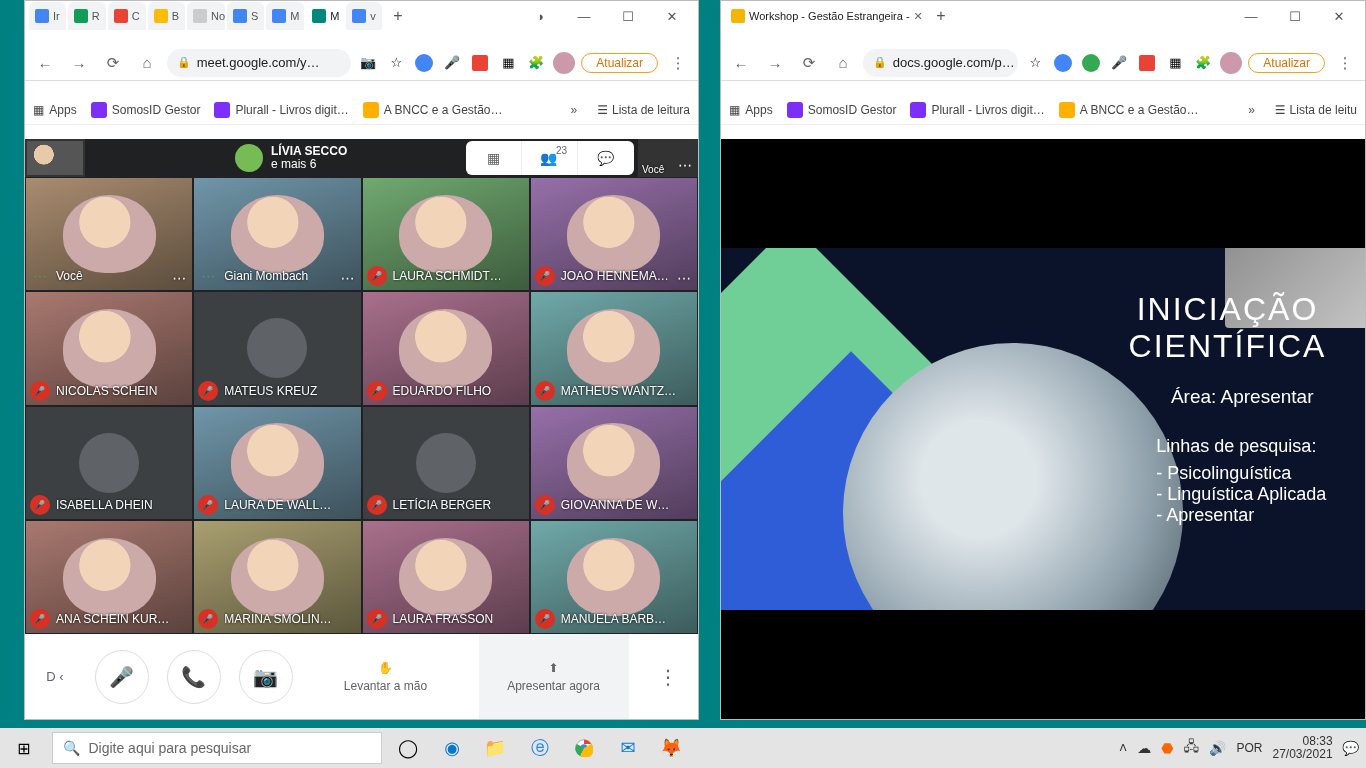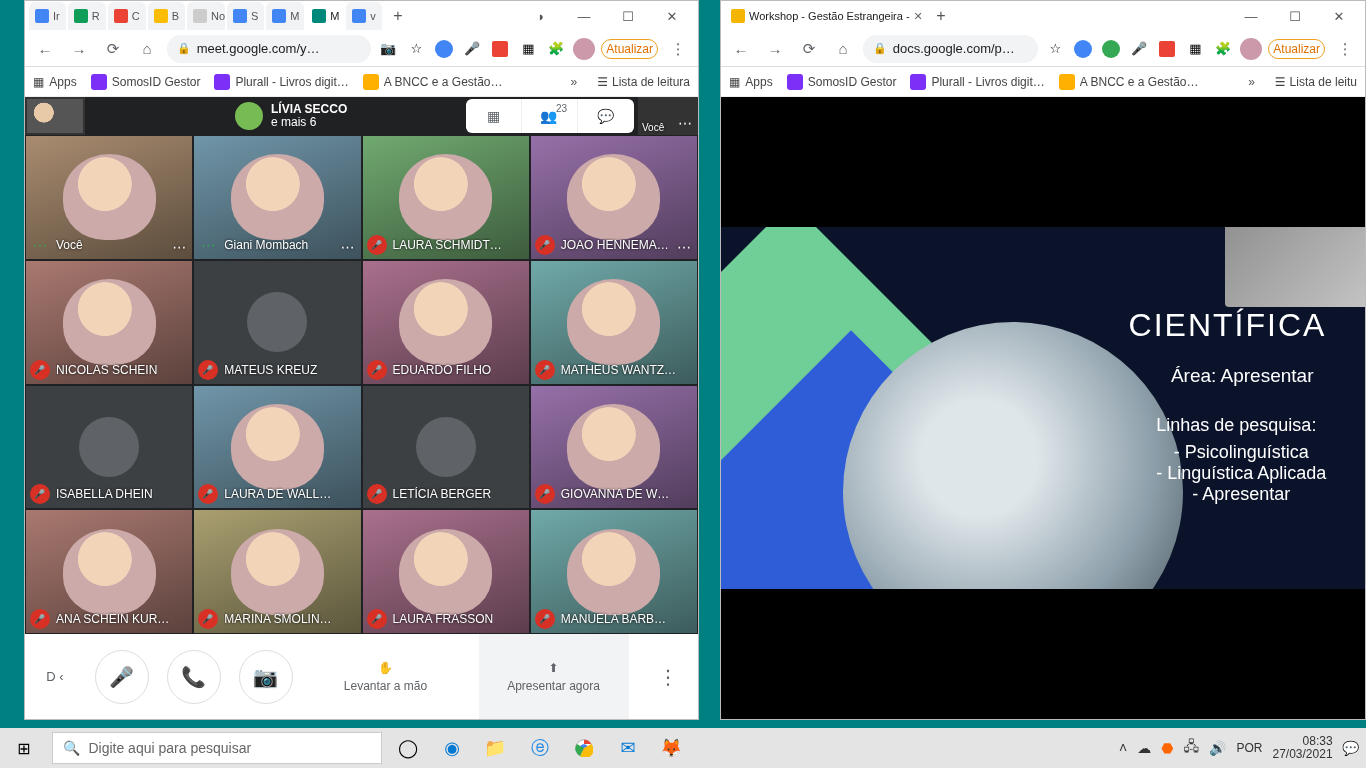--- a/index.html
+++ b/index.html
@@ -1,39 +1,39 @@
 <!DOCTYPE html>
 <html><head>
 <meta charset="utf-8">
 <style>
 * { margin:0; padding:0; box-sizing:border-box; font-family:"Segoe UI",Arial,sans-serif; }
 body { width:1366px; height:768px; background:#008080; position:relative; overflow:hidden; }
 
 
-.browser-window { position:absolute; background:#fff; border:1px solid #bbb; display:flex; flex-direction:column; }
+.browser-window { position:absolute; background:#fff; border:1px solid #bbb; display:flex; flex-direction:column;gap:14px; }
 .win-left { left:24px; top:0; width:675px; height:720px; }
 .win-right { left:720px; top:0; width:646px; height:720px; }
 
 .titlebar { height:30px; background:#fff; display:flex; align-items:center; padding:0 4px; }
 .tab { height:28px; display:flex; align-items:center; padding:0 6px; margin-right:2px; border-radius:6px 6px 0 0; font-size:11px; color:#555; background:#f1f3f4; max-width:38px; overflow:hidden; white-space:nowrap; }
 .tab.active { background:#fff; color:#202124; }
 .tab .favicon { width:14px; height:14px; margin-right:4px; flex-shrink:0; border-radius:2px; }
 .tab .close { margin-left:4px; color:#666; }
 .tab.wide { max-width:200px; }
 .new-tab { width:28px; height:28px; display:flex; align-items:center; justify-content:center; color:#555; font-size:16px; }
 .win-ctrls { margin-left:auto; display:flex; }
 .win-btn { width:44px; height:28px; display:flex; align-items:center; justify-content:center; color:#555; font-size:13px; }
 
 .addr-row { height:36px; display:flex; align-items:center; padding:0 6px; gap:6px; border-bottom:1px solid #ddd; }
 .nav-btn { width:28px; height:28px; display:flex; align-items:center; justify-content:center; color:#5f6368; font-size:15px; border-radius:50%; }
 .url-box { flex:1; height:28px; background:#f1f3f4; border-radius:14px; display:flex; align-items:center; padding:0 10px; font-size:13px; color:#202124; overflow:hidden; }
 .url-box .lock { margin-right:6px; font-size:11px; }
 .ext-icon { width:22px; height:22px; display:flex; align-items:center; justify-content:center; font-size:13px; }
 .ext-icon .circ { width:18px; height:18px; border-radius:50%; }
-.update-pill { padding:2px 4px; border:1px solid #f0a020; border-radius:12px; color:#e07000; font-size:12px; }
+.update-pill { padding:2px 14px; border:1px solid #f0a020; border-radius:12px; color:#e07000; font-size:12px; }
 .avatar-tiny { width:22px; height:22px; border-radius:50%; background:#c9a; }
 
 .bookmarks { height:30px; display:flex; align-items:center; padding:0 8px; gap:14px; font-size:12px; color:#444; border-bottom:1px solid #eee; }
 .bm-item { display:flex; align-items:center; gap:5px; white-space:nowrap; }
 .bm-icon { width:16px; height:16px; border-radius:3px; }
 .bm-more { margin-left:auto; color:#555; }
 .reading { margin-left:6px; display:flex; align-items:center; gap:4px; }
 
 .content { flex:1; position:relative; overflow:hidden; background:#202124; }
 
@@ -75,21 +75,21 @@
 
 .slide-area { position:absolute; inset:0; background:#000; display:flex; align-items:center; justify-content:center; }
 .slide { position:relative; width:100%; aspect-ratio:16/9; background:#0b132b; overflow:hidden; }
 .tri1 { position:absolute; left:-140px; bottom:-120px; width:420px; height:420px; background:#6fcf97; transform:rotate(45deg); }
 .tri2 { position:absolute; left:-60px; bottom:-200px; width:380px; height:380px; background:#2f5dd8; transform:rotate(45deg); }
 .circ-img { position:absolute; left:19%; bottom:-20%; width:340px; height:340px; border-radius:50%; background:radial-gradient(circle at 40% 40%,#dfe6ea 20%,#8ea0ab 60%,#3c474e 100%); }
 .slide-title { position:absolute; top:12%; right:6%; color:#fff; text-align:center; font-weight:500; letter-spacing:2px; font-size:32px; line-height:1.15; }
 .slide-sub { position:absolute; top:38%; right:8%; color:#fff; font-size:19px; }
 .slide-list { position:absolute; top:52%; right:6%; color:#fff; font-size:18px; text-align:left; }
 .slide-list .hdr { font-weight:400; margin-bottom:6px; }
-.slide-list ul { list-style:none;text-align:center; }
+.slide-list ul { list-style:none; }
 .slide-list li::before { content:"- "; }
 .corner-img { position:absolute; right:-40px; top:-40px; width:180px; height:120px; background:linear-gradient(135deg,#888,#ccc); border-radius:4px; }
 
 
 .taskbar { position:absolute; left:0; right:0; bottom:0; height:40px; background:#e4e4e4; display:flex; align-items:center; }
 .tb-btn { height:40px; display:flex; align-items:center; justify-content:center; }
 .start { width:48px; font-size:16px; color:#000; }
 .search { flex:0 0 330px; height:32px; margin:0 4px; background:#fff; border:1px solid #ccc; display:flex; align-items:center; padding:0 10px; color:#666; font-size:14px; gap:8px; }
 .task-icon { width:44px; font-size:18px; }
 .tray { margin-left:auto; display:flex; align-items:center; height:40px; padding:0 6px; gap:10px; font-size:12px; color:#333; }
@@ -458,21 +458,21 @@
       </div>
   </div>
   <div class="content">
     <div class="slide-area">
       <div class="slide">
         <div class="tri1"></div>
         <div class="tri2"></div>
         <div class="circ-img"></div>
         <div class="corner-img"></div>
         <div class="slide-title">
-          <br><span>CIENTÍFICA</span>
+          <span>INICIAÇÃO</span><br><span>CIENTÍFICA</span>
         </div>
         <div class="slide-sub">Área: Apresentar</div>
         <div class="slide-list">
           <div class="hdr">Linhas de pesquisa:</div>
           <ul id="slide-items">
               <li>Psicolinguística</li>
               <li>Linguística Aplicada</li>
               <li>Apresentar</li>
             </ul>
         </div>

